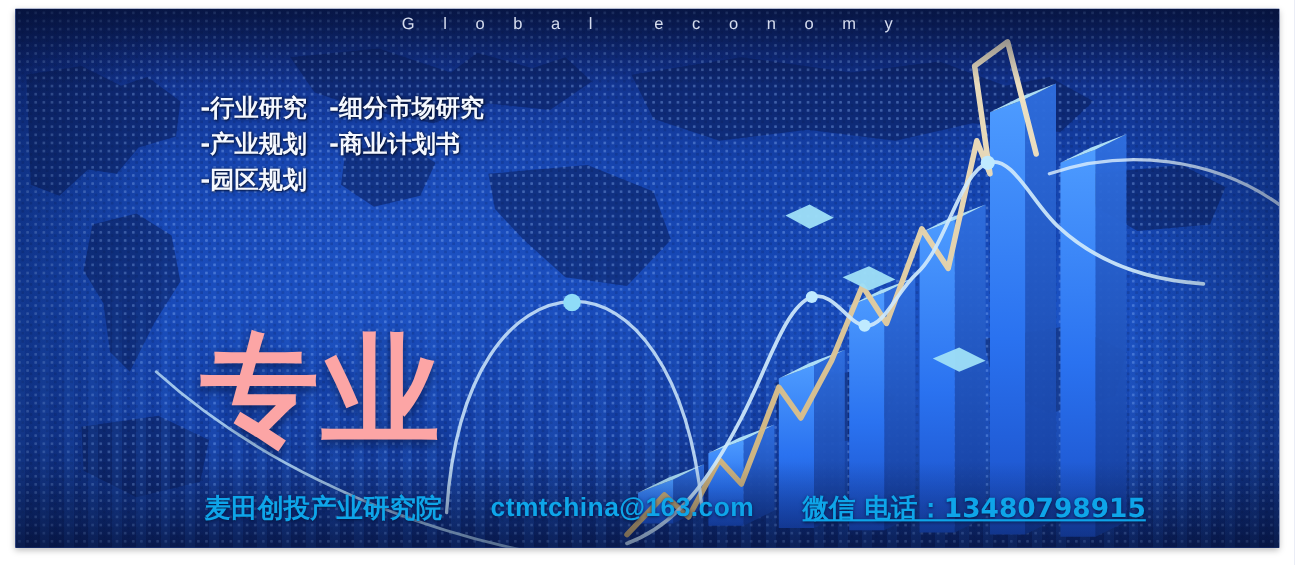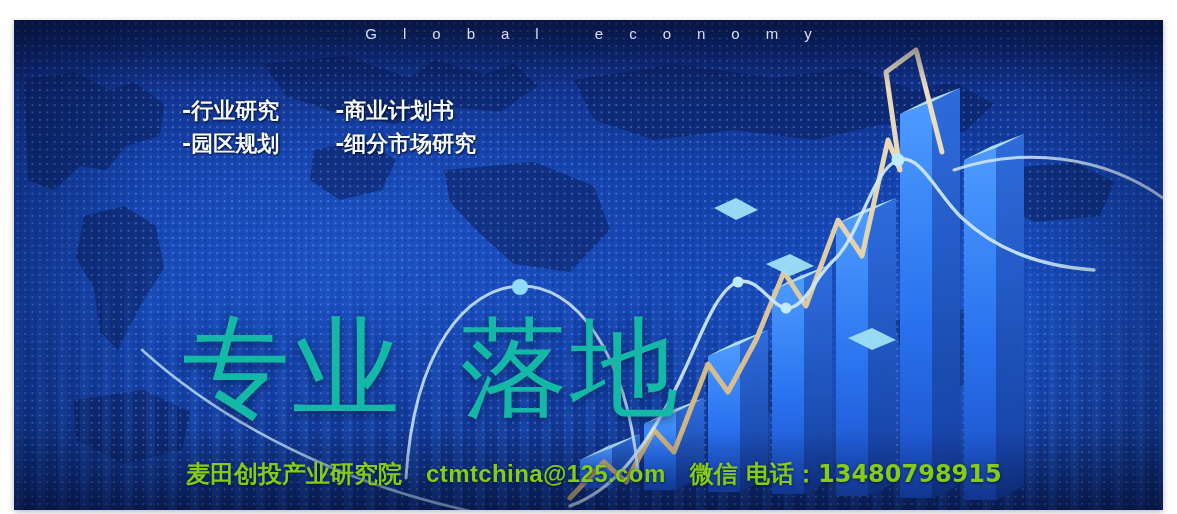--- a/index.html
+++ b/index.html
@@ -1,19 +1,19 @@
 <!DOCTYPE html>
 <html><head>
 <meta charset="utf-8">
 <style>
   html,body{margin:0;padding:0;background:#ffffff;}
   body{width:1177px;height:514px;overflow:hidden;font-family:"Liberation Sans","DejaVu Sans",sans-serif;}
 
   #banner{
-    position:absolute; left:14px; top:20px; width:1149px; height:490px;
+    position:absolute; left:14px; top:8px; width:1149px; height:490px;
     overflow:hidden; background:#123a9e;
     box-shadow:0 2px 6px rgba(0,0,0,.28);
   }
 
   
   .layer{position:absolute;left:0;top:0;width:100%;height:100%;}
 
   #bg-base{
     background:
       linear-gradient(180deg,#0d2265 0%, #102d83 9%, #1340a8 30%, #1444b0 55%, #123b9d 78%, #0f2e7d 94%, #0c2264 100%);
@@ -61,49 +61,49 @@
 
   
   #toptext{
     position:absolute; left:0; top:5px; width:100%;
     text-align:center; color:#e8eefc; font-size:15px;
     letter-spacing:26px; text-indent:26px;
     font-family:"Liberation Sans","DejaVu Sans",sans-serif;
     opacity:.92; white-space:nowrap;
   }
 
-  #lists{position:absolute; left:168px; top:76px; display:flex; gap:56px;}
+  #lists{position:absolute; left:168px; top:76px; display:flex; gap:20px;}
   .bullet-col{display:flex;flex-direction:column;gap:3px;}
   .bullet{
     color:#f4f8ff; font-size:22px; line-height:30px; font-weight:700;
     font-family:"DejaVu Sans","Liberation Sans",sans-serif;
     text-shadow:0 0 3px rgba(0,0,0,.55), 1px 1px 2px rgba(4,16,54,.85);
     white-space:nowrap;
   }
 
   #headline{
     position:absolute; left:168px; top:296px;
     display:flex; align-items:baseline; gap:58px;
-    color:#14b8a6; font-size:108px; line-height:104px; font-weight:400;
+    color:#fca5a5; font-size:108px; line-height:104px; font-weight:700;
     font-family:"DejaVu Sans","Liberation Sans",sans-serif;
     letter-spacing:2px;
     text-shadow:0 3px 10px rgba(3,12,44,.55);
     white-space:nowrap;
   }
 
   #contact{
     position:absolute; left:172px; top:438px;
-    display:flex; align-items:center; gap:24px;
-    color:#84cc16; font-size:24px; font-weight:700;
+    display:flex; align-items:center; gap:44px;
+    color:#0ea5e9; font-size:24px; font-weight:700;
     font-family:"DejaVu Sans","Liberation Sans",sans-serif;
     text-shadow:0 1px 3px rgba(4,16,54,.8);
     white-space:nowrap;
   }
   #contact .email{font-family:"Liberation Sans","DejaVu Sans",sans-serif;letter-spacing:.4px;}
-  #contact .phone{font-family:"DejaVu Sans","Liberation Sans",sans-serif;}
+  #contact .phone{font-family:"DejaVu Sans","Liberation Sans",sans-serif;text-decoration:underline;}
 </style>
 </head>
 <body>
 
 <div id="banner">
 
   <div class="layer" id="bg-base"></div>
   <div class="layer" id="bg-glow"></div>
 
   <svg class="layer" id="bg-continents" viewBox="0 0 1149 490" preserveAspectRatio="none">
@@ -217,32 +217,32 @@
     </g>
   </svg>
 
   <div class="layer" id="bg-vignette"></div>
 
   <div id="toptext">Global economy</div>
 
   <div id="lists">
     <div class="bullet-col">
       <div class="bullet">-行业研究</div>
+      <div class="bullet">-产业规划</div>
       <div class="bullet">-园区规划</div>
     </div>
     <div class="bullet-col">
+      <div class="bullet">-细分市场研究</div>
       <div class="bullet">-商业计划书</div>
-      <div class="bullet">-细分市场研究</div>
     </div>
   </div>
 
   <div id="headline">
     <span>专业</span>
-    <span>落地</span>
   </div>
 
   <div id="contact">
     <span class="org">麦田创投产业研究院</span>
-    <span class="email">ctmtchina@125.com</span>
+    <span class="email">ctmtchina@163.com</span>
     <span class="phone">微信 电话：13480798915</span>
   </div>
 
 </div>
 
 </body></html>

